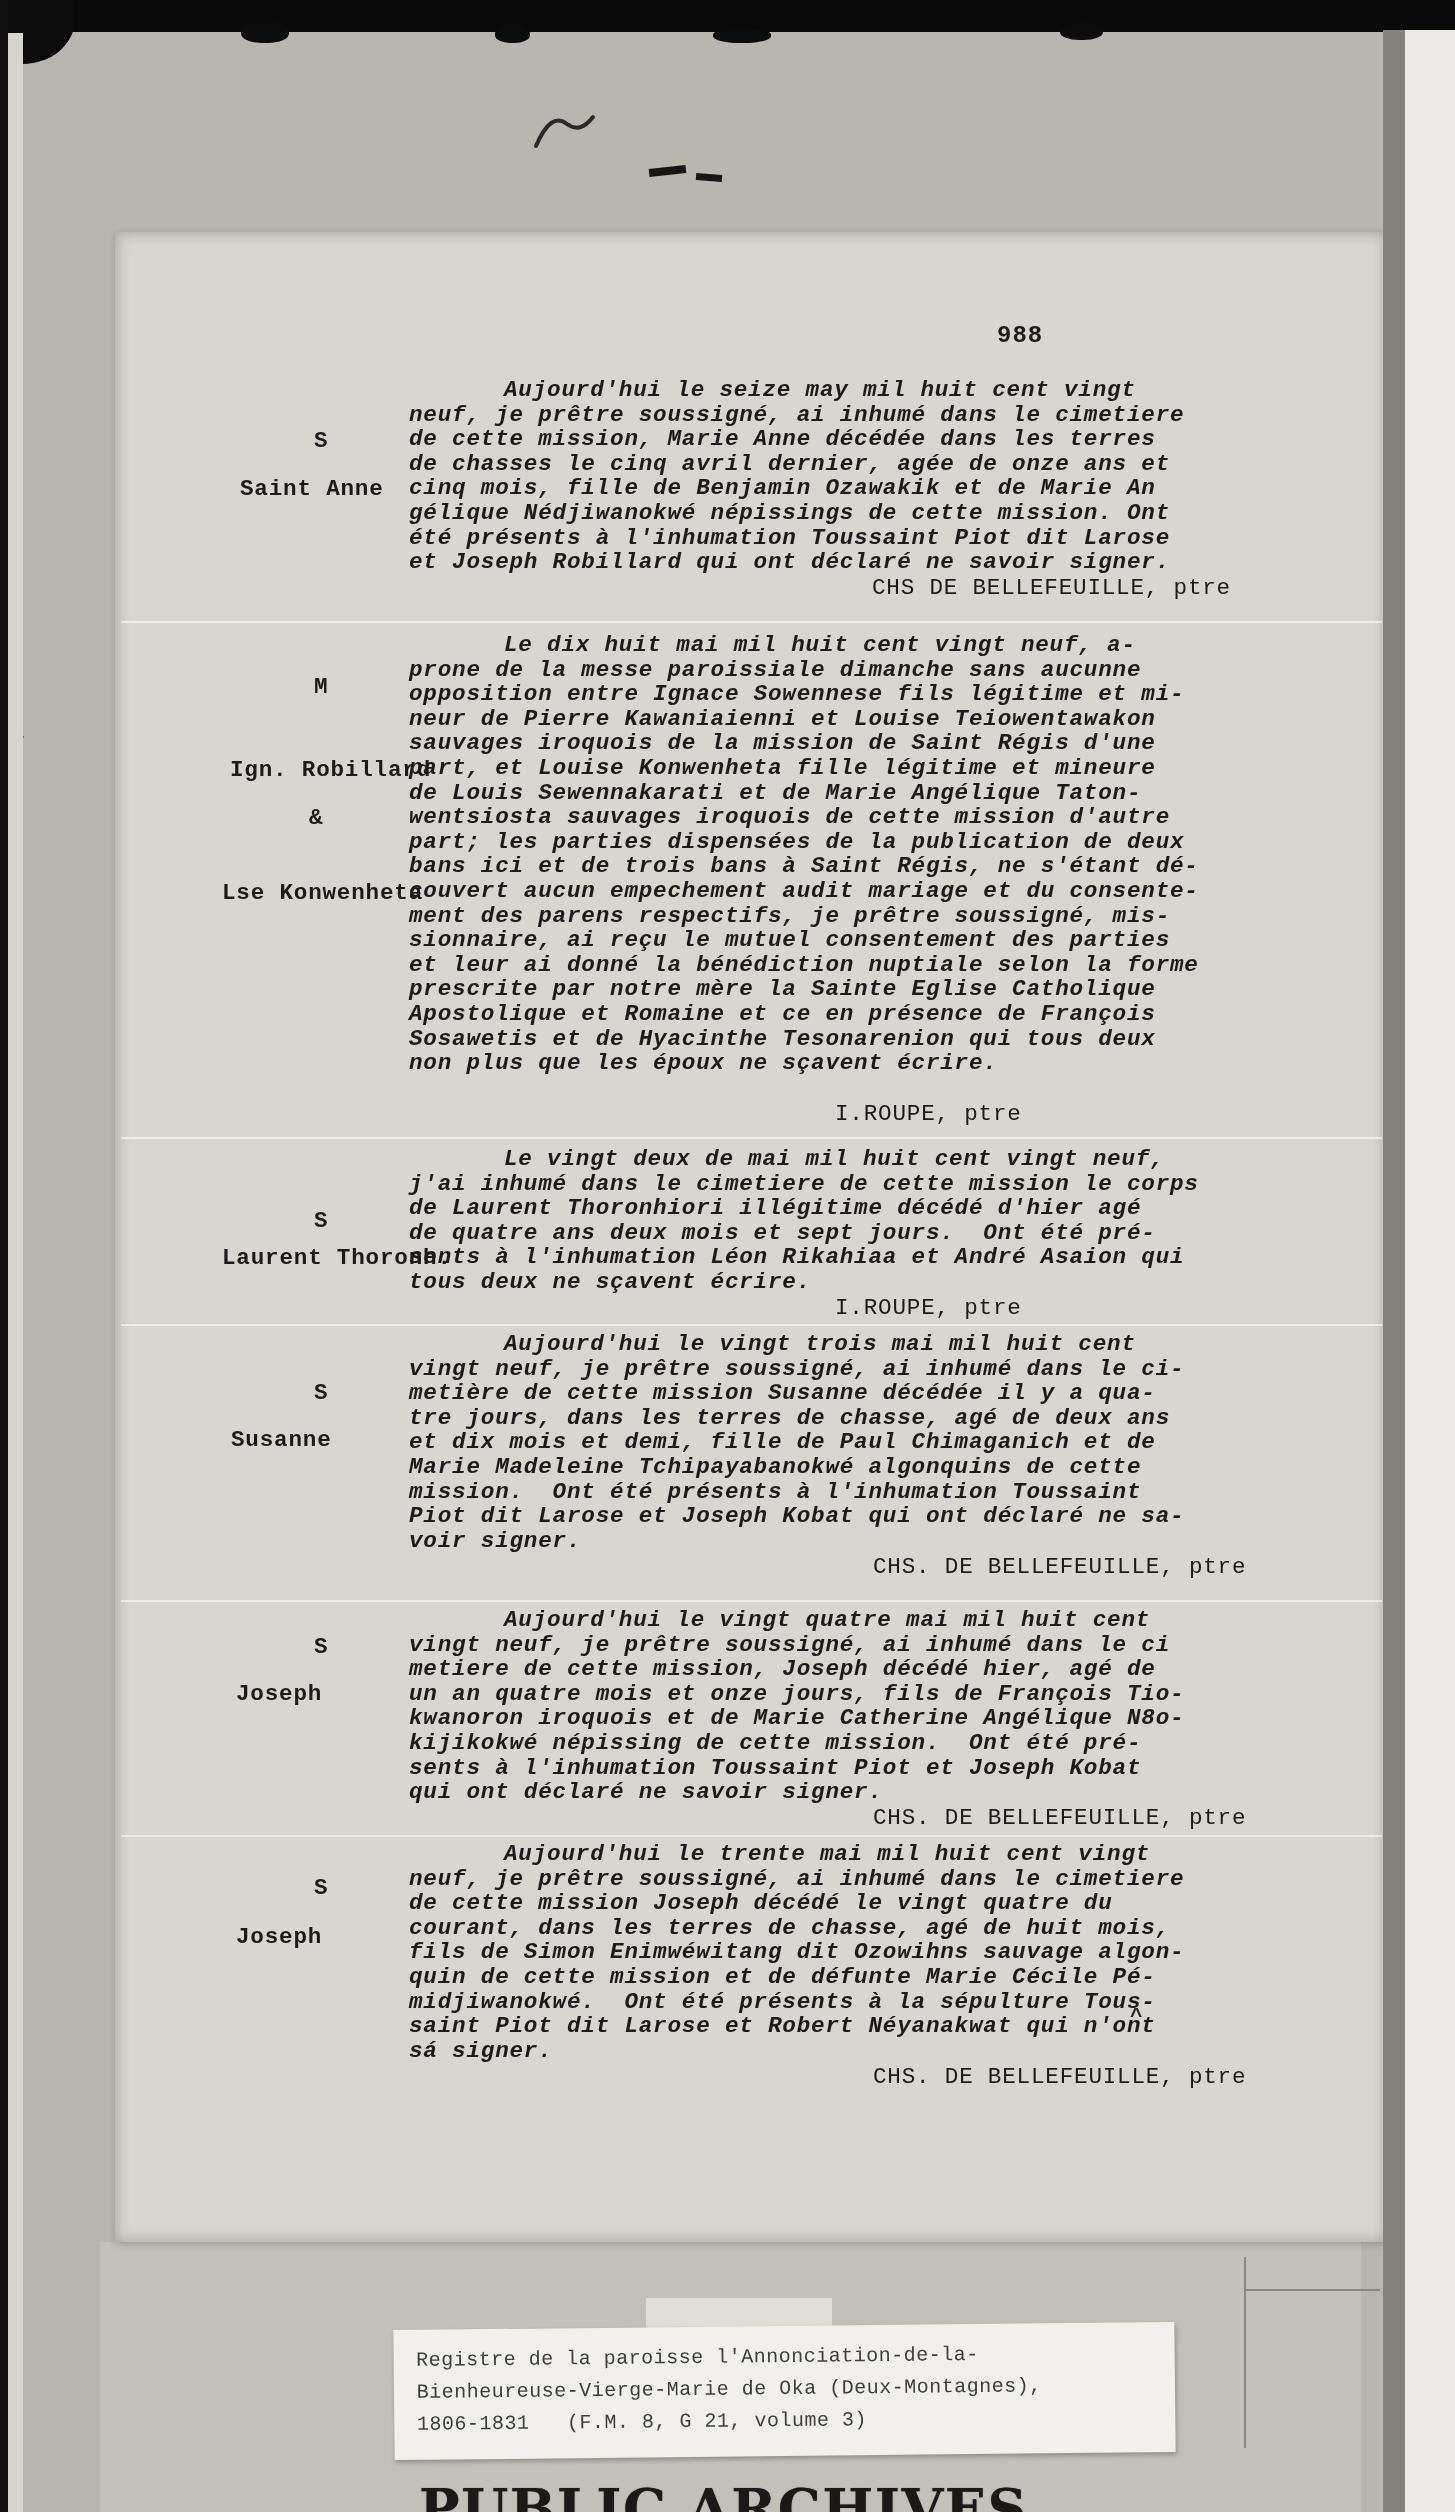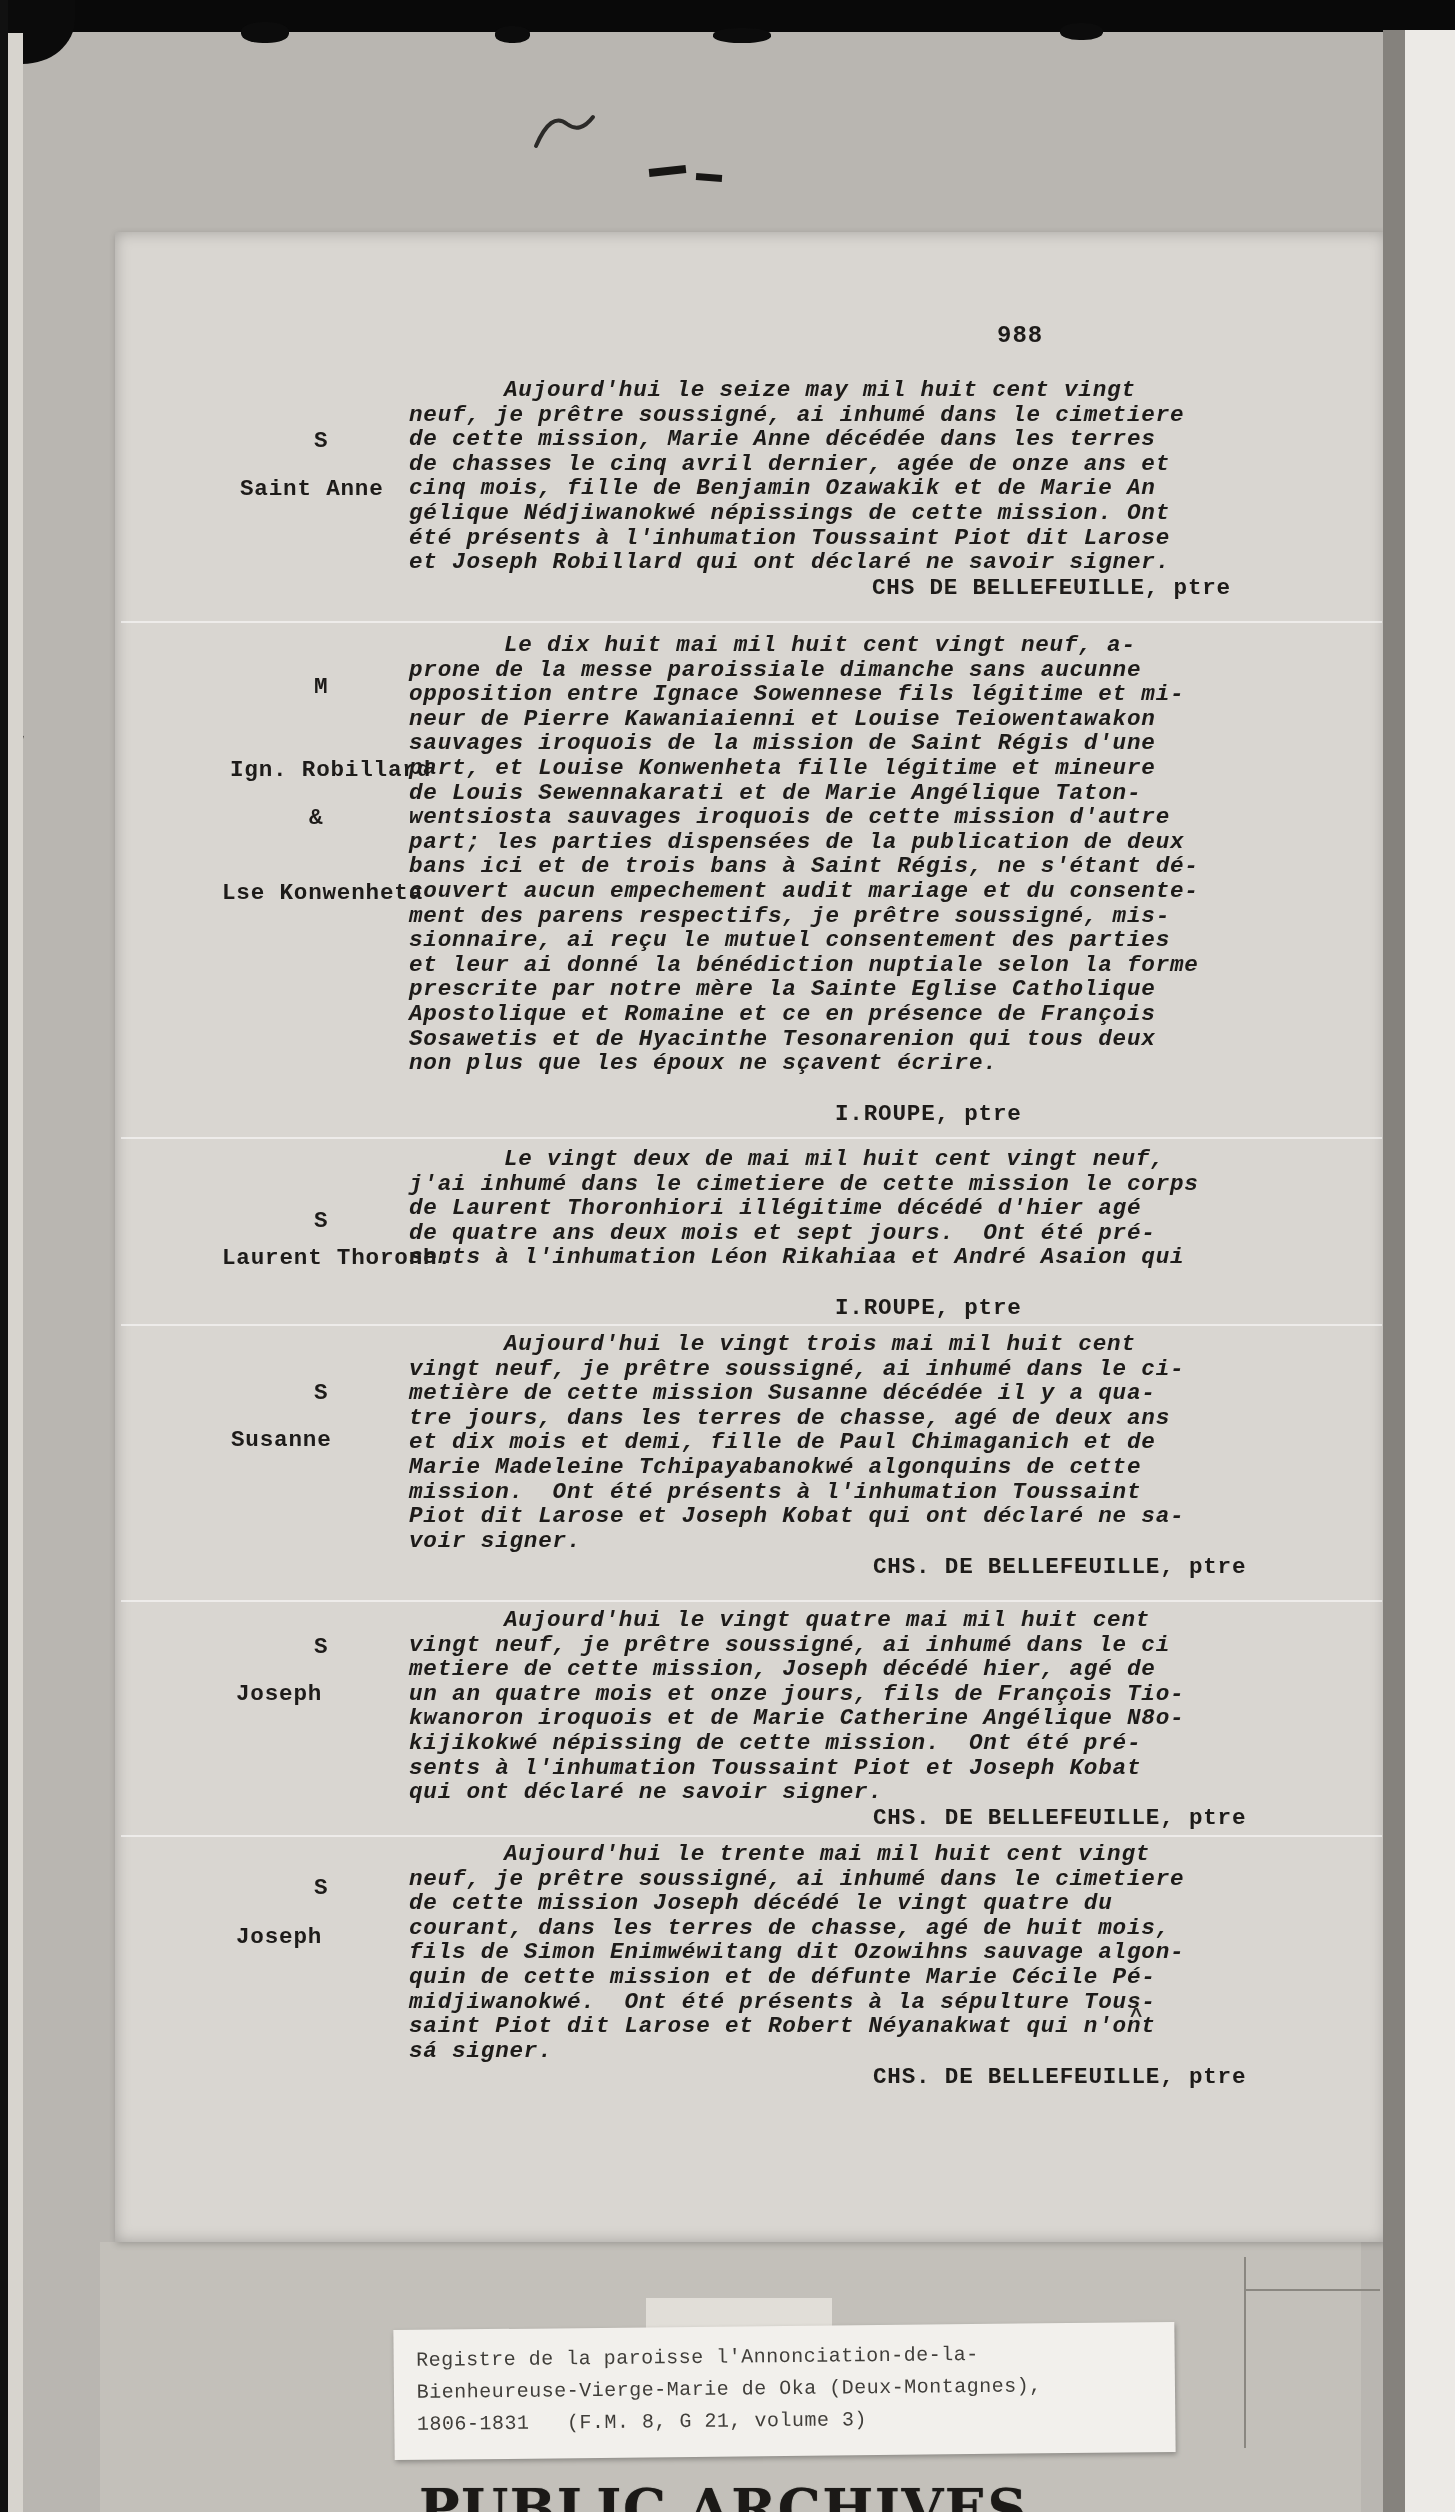--- a/index.html
+++ b/index.html
@@ -18,21 +18,21 @@
   .page{position:absolute;left:115px;top:232px;width:1271px;height:2010px;background:#d9d6d1;
         box-shadow:0 0 15px rgba(0,0,0,.25) inset, 1px 2px 7px rgba(0,0,0,.2);}
   .crease{position:absolute;left:121px;width:1261px;height:1.5px;background:rgba(255,255,255,.55);}
   .page-number{position:absolute;left:997px;top:322px;font-size:24px;font-weight:bold;color:#1d1b19;letter-spacing:1px;}
   
   .record{position:absolute;left:0;width:1455px;}
   .margin-label{position:absolute;font-size:22.6px;font-weight:bold;color:#1d1b19;letter-spacing:0.8px;white-space:pre;}
   .body{position:absolute;left:409px;top:0;width:844px;color:#1d1b19;font-style:italic;}
   .body .tline{height:24.6px;line-height:24.6px;font-size:22.6px;font-weight:bold;letter-spacing:0.8px;white-space:pre;}
   .body .tline:first-child{text-indent:95px;}
-  .sig{position:absolute;font-size:22.6px;font-weight:bold;color:#1d1b19;letter-spacing:0.8px;white-space:pre;}
+  .sig{position:absolute;font-size:22.6px;font-weight:normal;color:#1d1b19;letter-spacing:0.8px;white-space:pre;}
   
   .label-card{position:absolute;left:394px;top:2326px;width:781px;height:130px;background:#f2f0ec;
               transform:rotate(-0.6deg);box-shadow:1px 2.5px 5px rgba(0,0,0,.28);}
   .label-card .lline{margin-left:22.6px;font-size:20px;line-height:32px;color:#403e3a;letter-spacing:0.5px;white-space:pre;}
   .label-card .lline:first-child{margin-top:15px;}
   .tape{position:absolute;left:646px;top:2298px;width:186px;height:33px;background:#e6e3dd;opacity:.85;}
   .sheet-edge-v{position:absolute;left:1244px;top:2257px;width:2px;height:191px;background:#8a8781;}
   .sheet-edge-h{position:absolute;left:1244px;top:2289px;width:136px;height:2px;background:#8a8781;}
   
   .stamp{position:absolute;left:0;width:1447px;text-align:center;color:#1b1917;
@@ -106,20 +106,21 @@
 
   <section class="record" style="top:1147px">
     <span class="margin-label" style="left:314px;top:61px">S</span>
     <span class="margin-label" style="left:222px;top:98px">Laurent Thoronh.</span>
     <div class="body">
         <div class="tline">Le vingt deux de mai mil huit cent vingt neuf,</div>
         <div class="tline">j'ai inhumé dans le cimetiere de cette mission le corps</div>
         <div class="tline">de Laurent Thoronhiori illégitime décédé d'hier agé</div>
         <div class="tline">de quatre ans deux mois et sept jours.  Ont été pré-</div>
         <div class="tline">sents à l'inhumation Léon Rikahiaa et André Asaion qui</div>
+        <div class="tline">tous deux ne sçavent écrire.</div>
       </div>
     <div class="sig" style="left:835px;top:148px">I.ROUPE, ptre</div>
   </section>
 
   <section class="record" style="top:1332px">
     <span class="margin-label" style="left:314px;top:48px">S</span>
     <span class="margin-label" style="left:231px;top:95px">Susanne</span>
     <div class="body">
         <div class="tline">Aujourd'hui le vingt trois mai mil huit cent</div>
         <div class="tline">vingt neuf, je prêtre soussigné, ai inhumé dans le ci-</div>

